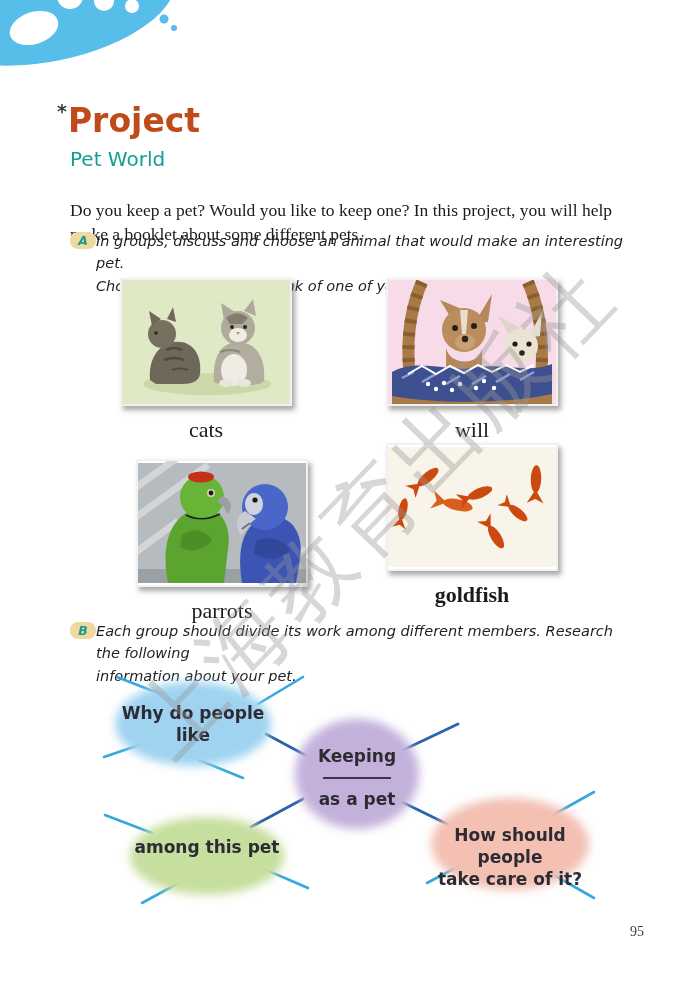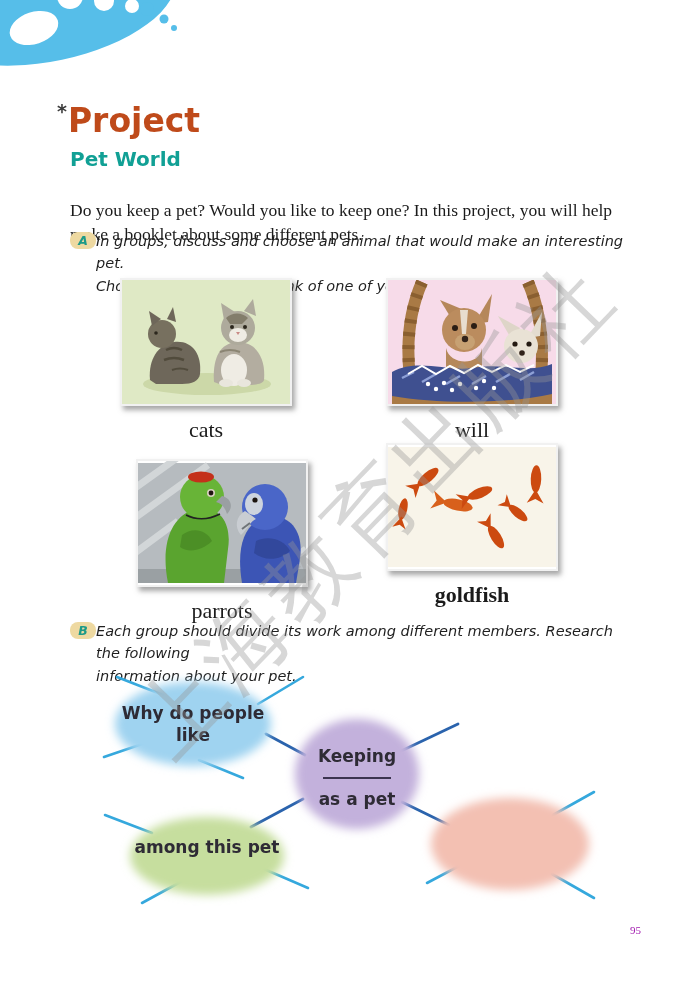--- a/index.html
+++ b/index.html
@@ -7,21 +7,21 @@
         font-family:"Liberation Serif",serif;}
 
   
   .blob{position:absolute;left:0;top:0;}
 
   
   .title{position:absolute;left:57px;top:100px;font-family:"DejaVu Sans",sans-serif;
          font-weight:bold;font-size:33px;color:#bf4a1a;letter-spacing:0px;}
   .title .ast{font-size:19px;color:#3c3c3c;vertical-align:14px;margin-right:1px;}
   .subtitle{position:absolute;left:70px;top:147px;font-family:"DejaVu Sans",sans-serif;
-            font-weight:bold;font-size:20px;color:#11a095;}
+            font-weight:normal;font-size:20px;color:#11a095;}
 
   .intro{position:absolute;left:70px;top:180px;width:566px;font-size:17.5px;
          line-height:1.42;color:#1b1b1b;}
 
   
   .task{position:absolute;left:70px;display:flex;align-items:flex-start;}
   .task-a{top:230px;}
   .task-b{top:620px;}
   .badge{flex:0 0 auto;width:26px;height:17px;margin-top:2px;border-radius:8px;
          background:#eed9a1;text-align:center;font-family:"DejaVu Sans",sans-serif;
@@ -50,21 +50,21 @@
   .bt-facts{left:117px;top:174px;width:180px;}
   .bt-care{left:420px;top:162px;width:180px;}
   .bt-center{left:297px;top:83px;width:120px;}
   .blank-line{width:68px;height:2px;background:#3c3450;margin:10px auto 9px auto;}
 
   
   .watermark{position:absolute;left:375px;top:510px;transform:translate(-50%,-50%) rotate(-46deg);
              font-family:"DejaVu Sans",sans-serif;font-size:86px;letter-spacing:6px;
              color:rgba(150,150,150,0.38);white-space:nowrap;z-index:30;pointer-events:none;}
 
-  .page-number{position:absolute;left:630px;top:924px;font-size:11px;color:#a21caf;}
+  .page-number{position:absolute;left:630px;top:924px;font-size:14px;color:#404040;}
 </style>
 </head>
 <body>
 
 <div class="page">
 
   <svg class="blob" width="190" height="78" viewBox="0 0 190 78">
     <ellipse cx="50" cy="3" rx="128" ry="58" fill="#56bee9" transform="rotate(-12 50 3)"></ellipse>
     <circle cx="70" cy="-4" r="13" fill="#ffffff"></circle>
     <circle cx="104" cy="1" r="10" fill="#ffffff"></circle>
@@ -258,19 +258,23 @@
       <span>Why do people like</span>
     </div>
     <div class="bubble-text bt-center">
       <span>Keeping</span>
       <div class="blank-line"></div>
       <span>as a pet</span>
     </div>
     <div class="bubble-text bt-facts">
       <span>among this pet</span>
     </div>
+    <div class="bubble-text bt-care">
+      <span>How should people</span>
+      <span>take care of it?</span>
+    </div>
   </div>
 
   <div class="watermark">上海教育出版社</div>
 
   <div class="page-number">95</div>
 
 </div>
 
 </body></html>

